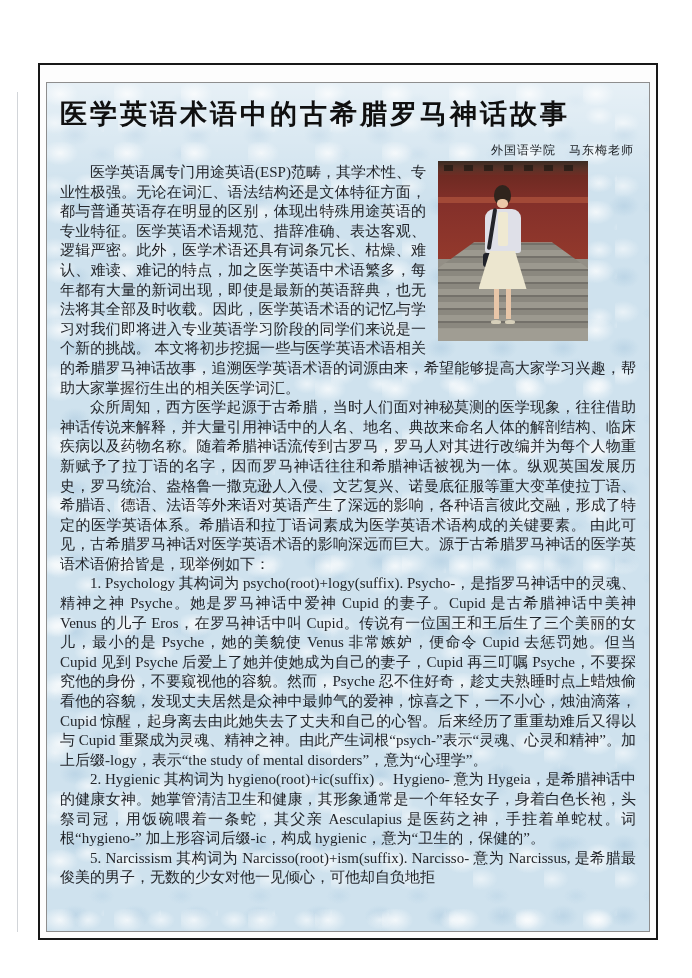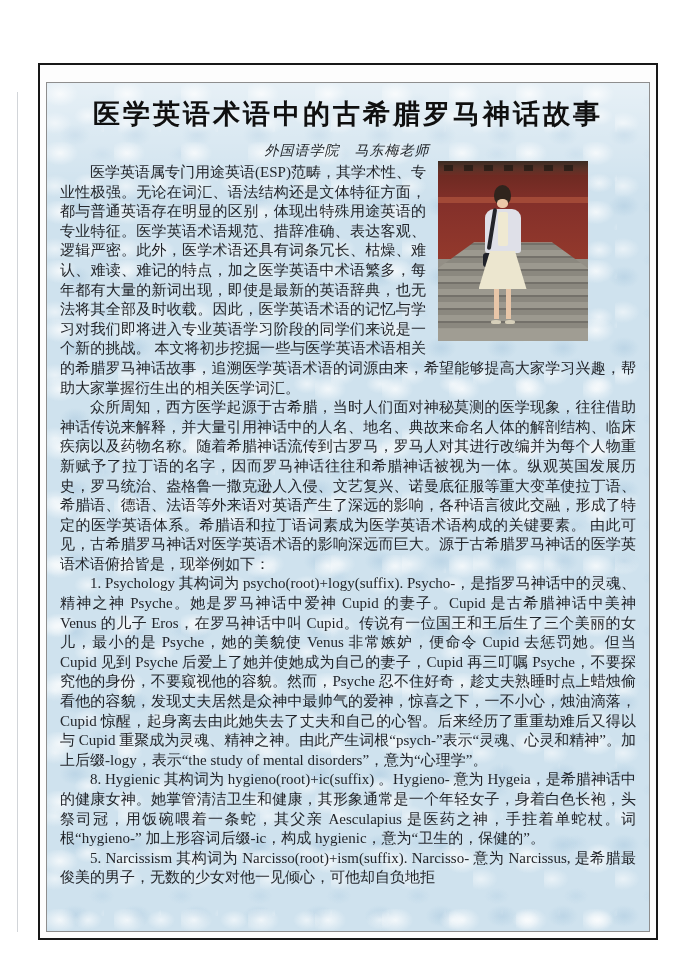--- a/index.html
+++ b/index.html
@@ -25,27 +25,27 @@
       linear-gradient(180deg, rgba(255,255,255,.50), rgba(255,255,255,0) 110px),
       radial-gradient(ellipse 26px 18px at 13px 11px, rgba(255,255,255,.75), rgba(255,255,255,0) 70%),
       radial-gradient(ellipse 20px 14px at 41px 33px, rgba(255,255,255,.60), rgba(255,255,255,0) 70%),
       radial-gradient(ellipse 22px 16px at 28px 52px, rgba(173,203,224,.55), rgba(173,203,224,0) 70%),
       radial-gradient(ellipse 18px 12px at 55px 18px, rgba(186,212,230,.50), rgba(186,212,230,0) 70%),
       radial-gradient(ellipse 24px 16px at 8px 40px, rgba(255,255,255,.55), rgba(255,255,255,0) 70%),
       radial-gradient(ellipse 14px 10px at 63px 47px, rgba(255,255,255,.45), rgba(255,255,255,0) 70%);
     background-size:100% 100%,67px 59px,73px 67px,61px 71px,79px 53px,71px 63px,57px 49px;
   }
   .title{
-    margin:2px 0 10px 0;text-align:center;
+    margin:2px 0 10px 0;text-align:left;
     font-size:27px;line-height:34px;font-weight:900;letter-spacing:3px;
     color:#101010;font-family:"DejaVu Serif","Liberation Serif",serif;
   }
   .byline{
-    text-align:center;font-size:14px;line-height:19px;color:#1c2024;
-    padding-right:2px;margin-bottom:3px;letter-spacing:1px;font-style:italic;
+    text-align:right;font-size:12px;line-height:19px;color:#1c2024;
+    padding-right:2px;margin-bottom:3px;letter-spacing:1px;
   }
   .article{
     font-size:15px;line-height:19.6px;color:#23262b;text-align:justify;font-family:Liberation Serif, serif;
   }
   .article p{margin:0;text-indent:2em;}
   
   .photo{
     float:right;width:150px;height:180px;
     margin:-2px 48px 8px 12px;
     position:relative;overflow:hidden;background:#938f86;
@@ -118,18 +118,18 @@
           <div class="pp-feet">
             <div class="pp-shoe"></div>
             <div class="pp-shoe"></div>
           </div>
         </div>
       </div>
 
       <p>医学英语属专门用途英语(ESP)范畴，其学术性、专业性极强。无论在词汇、语法结构还是文体特征方面，都与普通英语存在明显的区别，体现出特殊用途英语的专业特征。医学英语术语规范、措辞准确、表达客观、逻辑严密。此外，医学术语还具有词条冗长、枯燥、难认、难读、难记的特点，加之医学英语中术语繁多，每年都有大量的新词出现，即使是最新的英语辞典，也无法将其全部及时收载。因此，医学英语术语的记忆与学习对我们即将进入专业英语学习阶段的同学们来说是一个新的挑战。 本文将初步挖掘一些与医学英语术语相关的希腊罗马神话故事，追溯医学英语术语的词源由来，希望能够提高大家学习兴趣，帮助大家掌握衍生出的相关医学词汇。</p>
       <p>众所周知，西方医学起源于古希腊，当时人们面对神秘莫测的医学现象，往往借助神话传说来解释，并大量引用神话中的人名、地名、典故来命名人体的解剖结构、临床疾病以及药物名称。随着希腊神话流传到古罗马，罗马人对其进行改编并为每个人物重新赋予了拉丁语的名字，因而罗马神话往往和希腊神话被视为一体。纵观英国发展历史，罗马统治、盎格鲁一撒克逊人入侵、文艺复兴、诺曼底征服等重大变革使拉丁语、希腊语、德语、法语等外来语对英语产生了深远的影响，各种语言彼此交融，形成了特定的医学英语体系。希腊语和拉丁语词素成为医学英语术语构成的关键要素。 由此可见，古希腊罗马神话对医学英语术语的影响深远而巨大。源于古希腊罗马神话的医学英语术语俯拾皆是，现举例如下：</p>
       <p>1. Psychology 其构词为 psycho(root)+logy(suffix).  Psycho-，是指罗马神话中的灵魂、精神之神 Psyche。她是罗马神话中爱神 Cupid 的妻子。Cupid 是古希腊神话中美神 Venus 的儿子 Eros，在罗马神话中叫 Cupid。传说有一位国王和王后生了三个美丽的女儿，最小的是 Psyche，她的美貌使 Venus 非常嫉妒，便命令 Cupid 去惩罚她。但当 Cupid 见到 Psyche 后爱上了她并使她成为自己的妻子，Cupid 再三叮嘱 Psyche，不要探究他的身份，不要窥视他的容貌。然而，Psyche 忍不住好奇，趁丈夫熟睡时点上蜡烛偷看他的容貌，发现丈夫居然是众神中最帅气的爱神，惊喜之下，一不小心，烛油滴落，Cupid 惊醒，起身离去由此她失去了丈夫和自己的心智。后来经历了重重劫难后又得以与 Cupid 重聚成为灵魂、精神之神。由此产生词根“psych-”表示“灵魂、心灵和精神”。加上后缀-logy，表示“the study of mental disorders”，意为“心理学”。</p>
-      <p>8. Hygienic 其构词为 hygieno(root)+ic(suffix) 。Hygieno- 意为 Hygeia，是希腊神话中的健康女神。她掌管清洁卫生和健康，其形象通常是一个年轻女子，身着白色长袍，头祭司冠，用饭碗喂着一条蛇，其父亲 Aesculapius 是医药之神，手拄着单蛇杖。词根“hygieno-” 加上形容词后缀-ic，构成 hygienic，意为“卫生的，保健的”。</p>
+      <p>2. Hygienic 其构词为 hygieno(root)+ic(suffix) 。Hygieno- 意为 Hygeia，是希腊神话中的健康女神。她掌管清洁卫生和健康，其形象通常是一个年轻女子，身着白色长袍，头祭司冠，用饭碗喂着一条蛇，其父亲 Aesculapius 是医药之神，手拄着单蛇杖。词根“hygieno-” 加上形容词后缀-ic，构成 hygienic，意为“卫生的，保健的”。</p>
       <p>5. Narcissism 其构词为 Narcisso(root)+ism(suffix).  Narcisso- 意为 Narcissus, 是希腊最俊美的男子，无数的少女对他一见倾心，可他却自负地拒</p>
 
     </div>
   </div>
 </div>
 
 </body></html>

